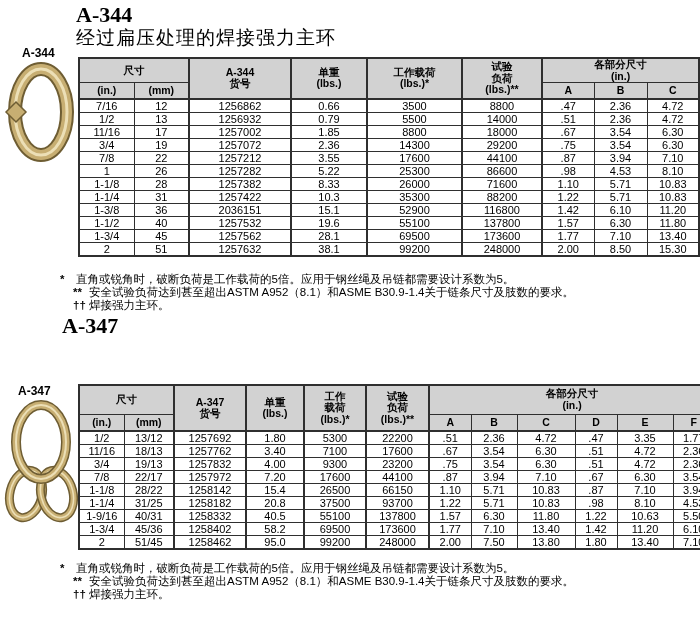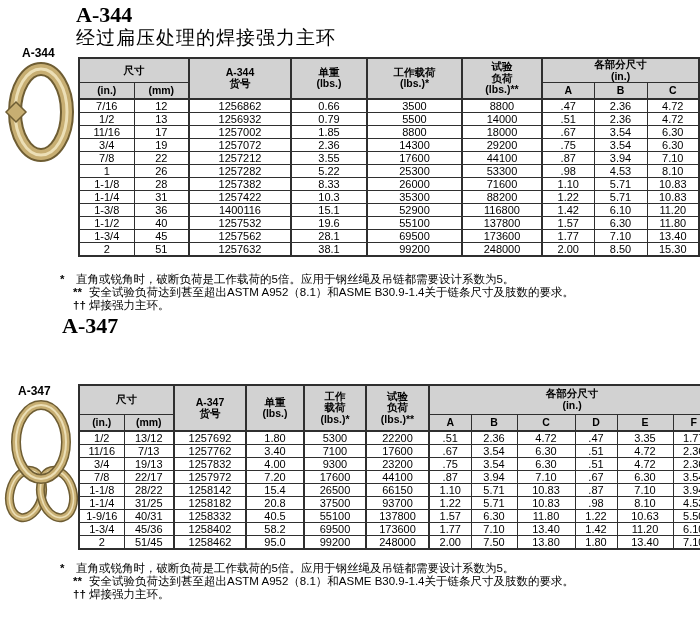--- a/index.html
+++ b/index.html
@@ -146,21 +146,21 @@
           <td>.87</td>
           <td>3.94</td>
           <td>7.10</td>
         </tr>
         <tr>
           <td>1</td>
           <td>26</td>
           <td>1257282</td>
           <td>5.22</td>
           <td>25300</td>
-          <td>53300</td>
+          <td>86600</td>
           <td>.98</td>
           <td>4.53</td>
           <td>8.10</td>
         </tr>
         <tr>
           <td>1-1/8</td>
           <td>28</td>
           <td>1257382</td>
           <td>8.33</td>
           <td>26000</td>
@@ -176,21 +176,21 @@
           <td>10.3</td>
           <td>35300</td>
           <td>88200</td>
           <td>1.22</td>
           <td>5.71</td>
           <td>10.83</td>
         </tr>
         <tr>
           <td>1-3/8</td>
           <td>36</td>
-          <td>1400116</td>
+          <td>2036151</td>
           <td>15.1</td>
           <td>52900</td>
           <td>116800</td>
           <td>1.42</td>
           <td>6.10</td>
           <td>11.20</td>
         </tr>
         <tr>
           <td>1-1/2</td>
           <td>40</td>
@@ -315,21 +315,21 @@
           <td>22200</td>
           <td>.51</td>
           <td>2.36</td>
           <td>4.72</td>
           <td>.47</td>
           <td>3.35</td>
           <td>1.77</td>
         </tr>
         <tr>
           <td>11/16</td>
-          <td>7/13</td>
+          <td>18/13</td>
           <td>1257762</td>
           <td>3.40</td>
           <td>7100</td>
           <td>17600</td>
           <td>.67</td>
           <td>3.54</td>
           <td>6.30</td>
           <td>.51</td>
           <td>4.72</td>
           <td>2.36</td>

